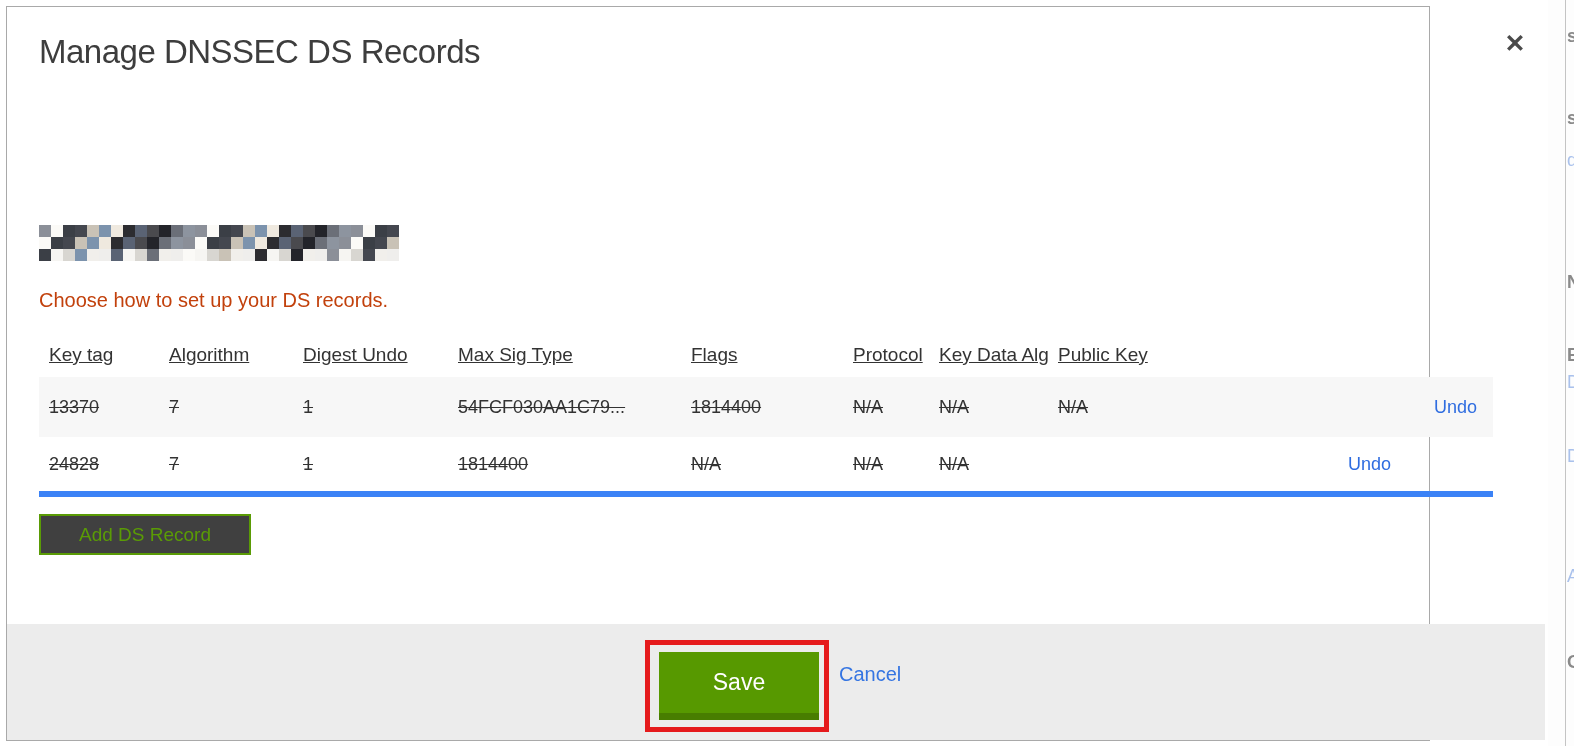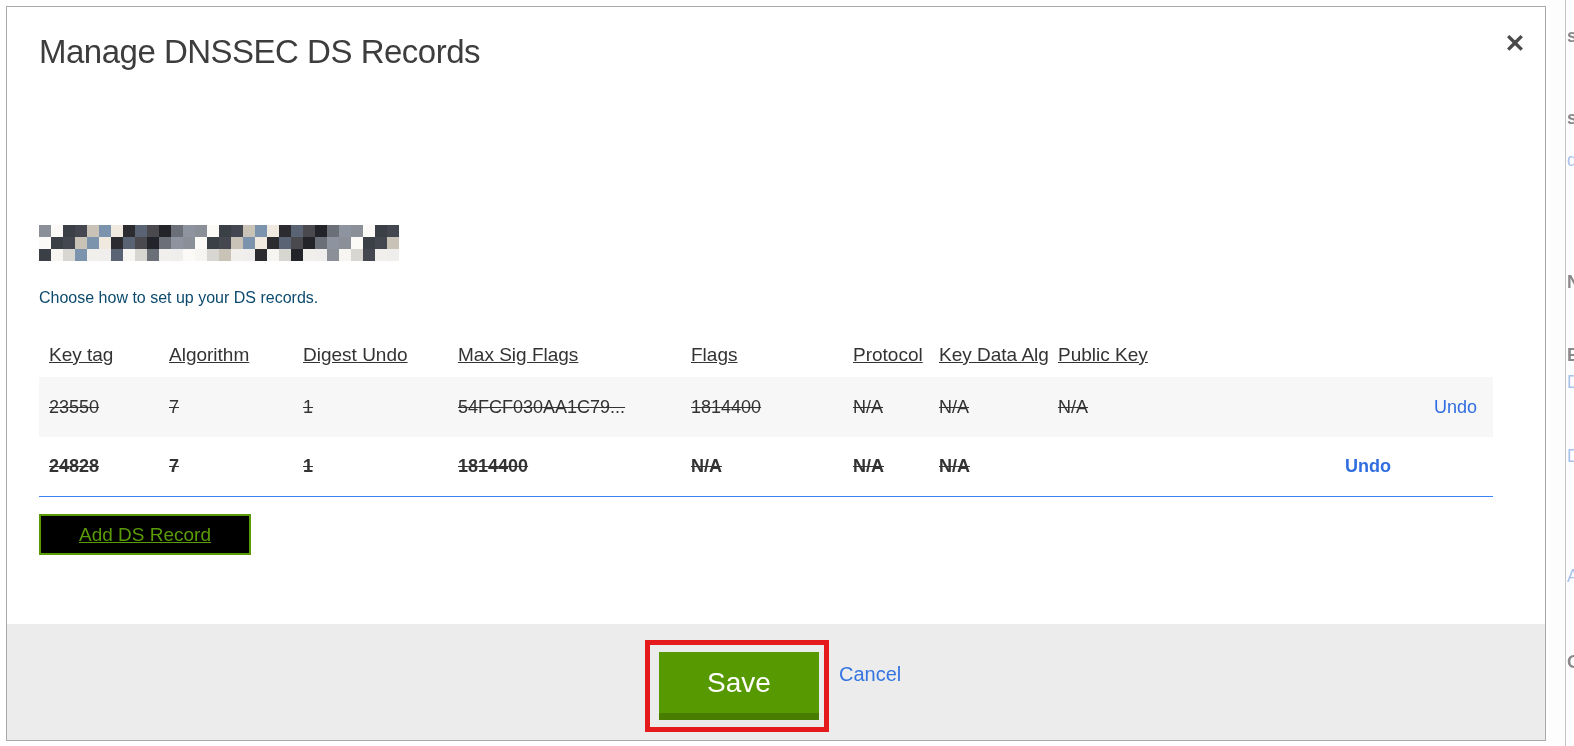--- a/index.html
+++ b/index.html
@@ -1,21 +1,21 @@
 <!DOCTYPE html>
 <html><head>
 <meta charset="utf-8">
 <style>
   * { margin:0; padding:0; box-sizing:border-box; }
   html,body { width:1574px; height:746px; background:#ffffff; overflow:hidden;
               font-family:"Liberation Sans", sans-serif; }
 
   
   .modal {
-    position:absolute; left:6px; top:6px; width:1540px; height:735px;
+    position:absolute; left:6px; top:6px; width:1424px; height:735px;
     background:#ffffff; border:1px solid #a9a9a9;
   }
   .modal-title {
     position:absolute; left:32px; top:26px;
     font-size:33px; font-weight:400; letter-spacing:-0.5px; color:#3d3d3d;
   }
   .close-btn {
     position:absolute; left:1490px; top:18px; width:36px; height:36px;
     font-size:25px; font-weight:700; color:#4a4a4a; text-align:center;
     line-height:36px; cursor:pointer;
@@ -23,60 +23,60 @@
 
   
   .mosaic {
     position:absolute; left:32px; top:218px; width:360px; height:36px;
     display:flex; flex-wrap:wrap; overflow:hidden;
   }
   .mosaic span { width:12px; height:12px; display:block; }
 
   .instruction {
     position:absolute; left:32px; top:282px;
-    font-size:16px; color:#0c4a6e;
+    font-size:20px; color:#c2410c;
   }
 
   
   .ds-table { position:absolute; left:32px; top:325px; width:1454px; font-size:18px; color:#333; }
   .t-row, .t-head {
     display:grid;
     grid-template-columns:120px 134px 155px 233px 162px 86px 119px 163px 1fr 86px;
     align-items:center;
   }
   .t-head { height:45px; font-size:19px; color:#333;text-decoration:underline; }
   .t-row  { height:60px; }
   .t-row.alt { background:#f7f7f7; }
-  .t-row.last { border-bottom:1px solid #3b82f6;font-weight:bold; }
+  .t-row.last { border-bottom:6px solid #3b82f6; }
   .t-head > div, .t-row > div { padding-left:10px; overflow:hidden; white-space:nowrap; }
   .cell-val { text-decoration:line-through; }
   .cell-action { text-align:right; padding-right:16px !important; }
   .cell-action a { color:#2f6de0; text-decoration:none; cursor:pointer; }
 
   
   .add-btn {
     position:absolute; left:32px; top:507px; width:212px; height:41px;
-    background:#000000; border:2px solid #5a9b05; color:#5a9b05;
+    background:#404040; border:2px solid #5a9b05; color:#5a9b05;
     font-size:19px; font-family:"Liberation Sans", sans-serif;
-    text-align:center; line-height:37px; cursor:pointer;text-decoration:underline;
+    text-align:center; line-height:37px; cursor:pointer;
   }
 
   
   .modal-footer {
     position:absolute; left:0; top:617px; width:1538px; height:116px;
     background:#ececec;
   }
   .annotation-rect {
     position:absolute; left:638px; top:633px; width:184px; height:92px;
     border:5px solid #e51a1c;
   }
   .save-btn {
     position:absolute; left:652px; top:645px; width:160px; height:68px;
     background:#579900; border:none; border-bottom:7px solid #487d00;
-    color:#ffffff; font-size:28px; font-family:"Liberation Sans", sans-serif;
+    color:#ffffff; font-size:23px; font-family:"Liberation Sans", sans-serif;
     cursor:pointer;
   }
   .cancel-link {
     position:absolute; left:832px; top:656px;
     font-size:20px; color:#3575e2; text-decoration:none; cursor:pointer;
   }
 
   
   .bg-strip {
     position:absolute; left:1548px; top:0; width:26px; height:746px;
@@ -190,30 +190,30 @@
       <span style="background: rgb(239, 238, 236);"></span>
     </div>
 
   <div class="instruction">Choose how to set up your DS records.</div>
 
   <div class="ds-table">
     <div class="t-head">
       <div>Key tag</div>
       <div>Algorithm</div>
       <div>Digest Undo</div>
-      <div>Max Sig Flags</div>
+      <div>Max Sig Type</div>
       <div>Flags</div>
       <div>Protocol</div>
       <div>Key Data Alg</div>
       <div>Public Key</div>
       <div></div>
     </div>
 
     <div class="t-row alt">
-      <div class="cell-val">23550</div>
+      <div class="cell-val">13370</div>
       <div class="cell-val">7</div>
       <div class="cell-val">1</div>
       <div class="cell-val">54FCF030AA1C79...</div>
       <div class="cell-val">1814400</div>
       <div class="cell-val">N/A</div>
       <div class="cell-val">N/A</div>
       <div class="cell-val">N/A</div>
       <div class="cell-val"></div>
       <div class="cell-action"><a>Undo</a></div>
     </div>

